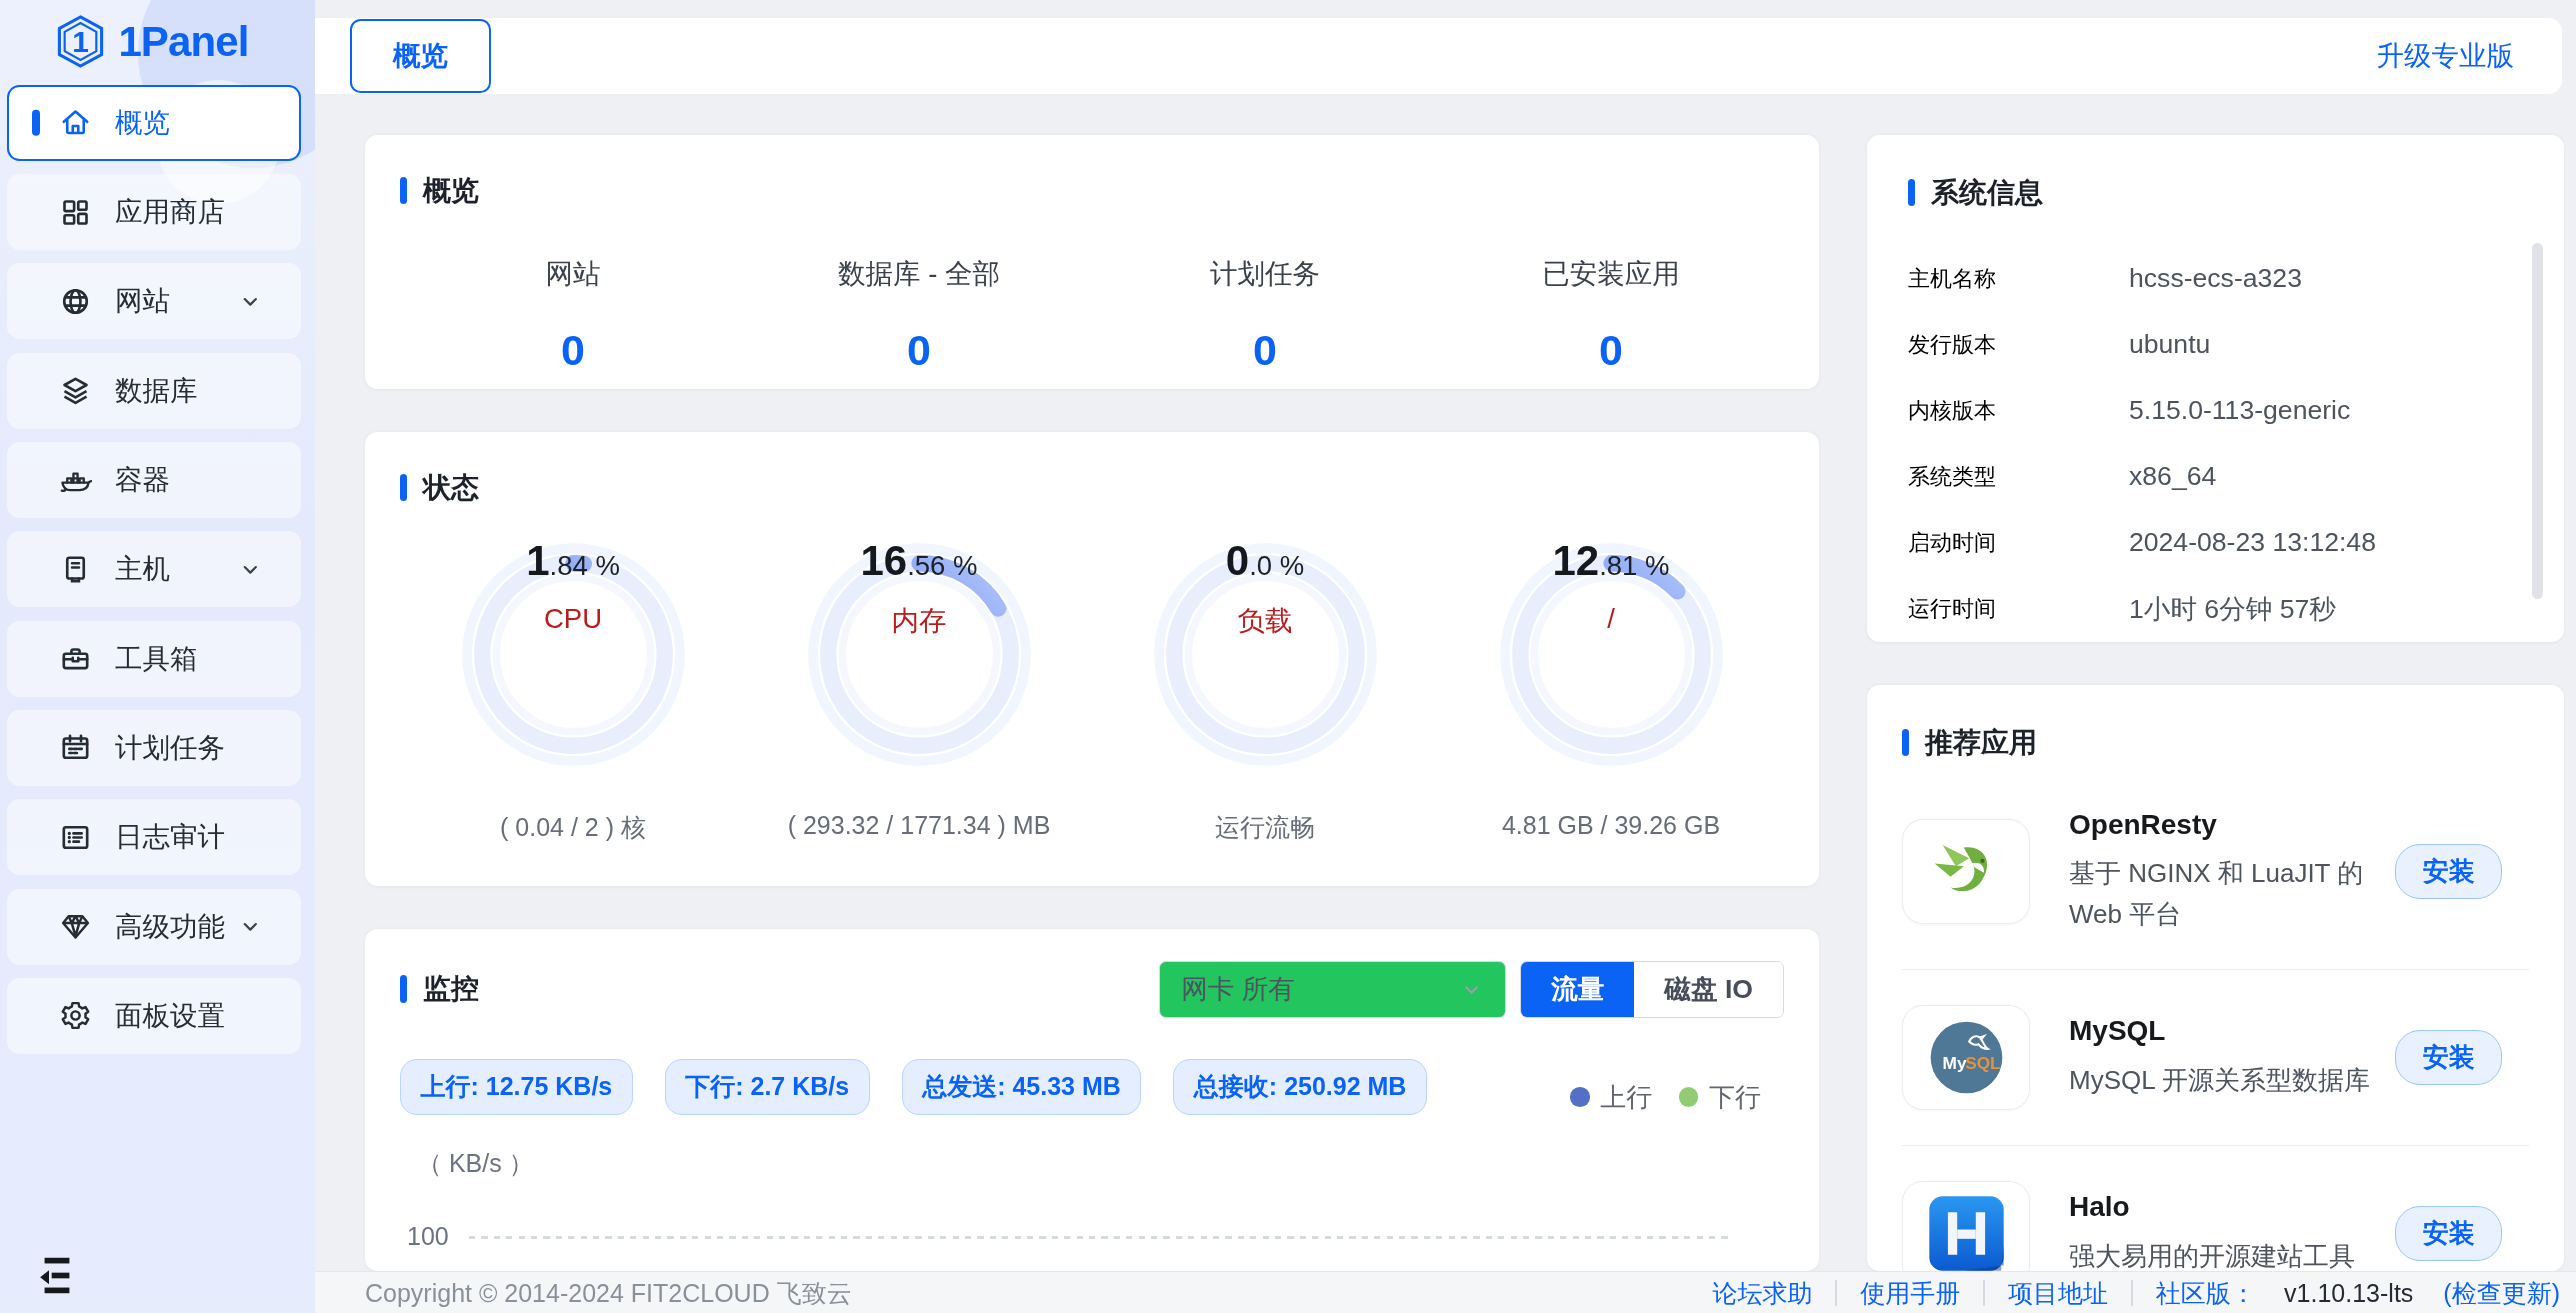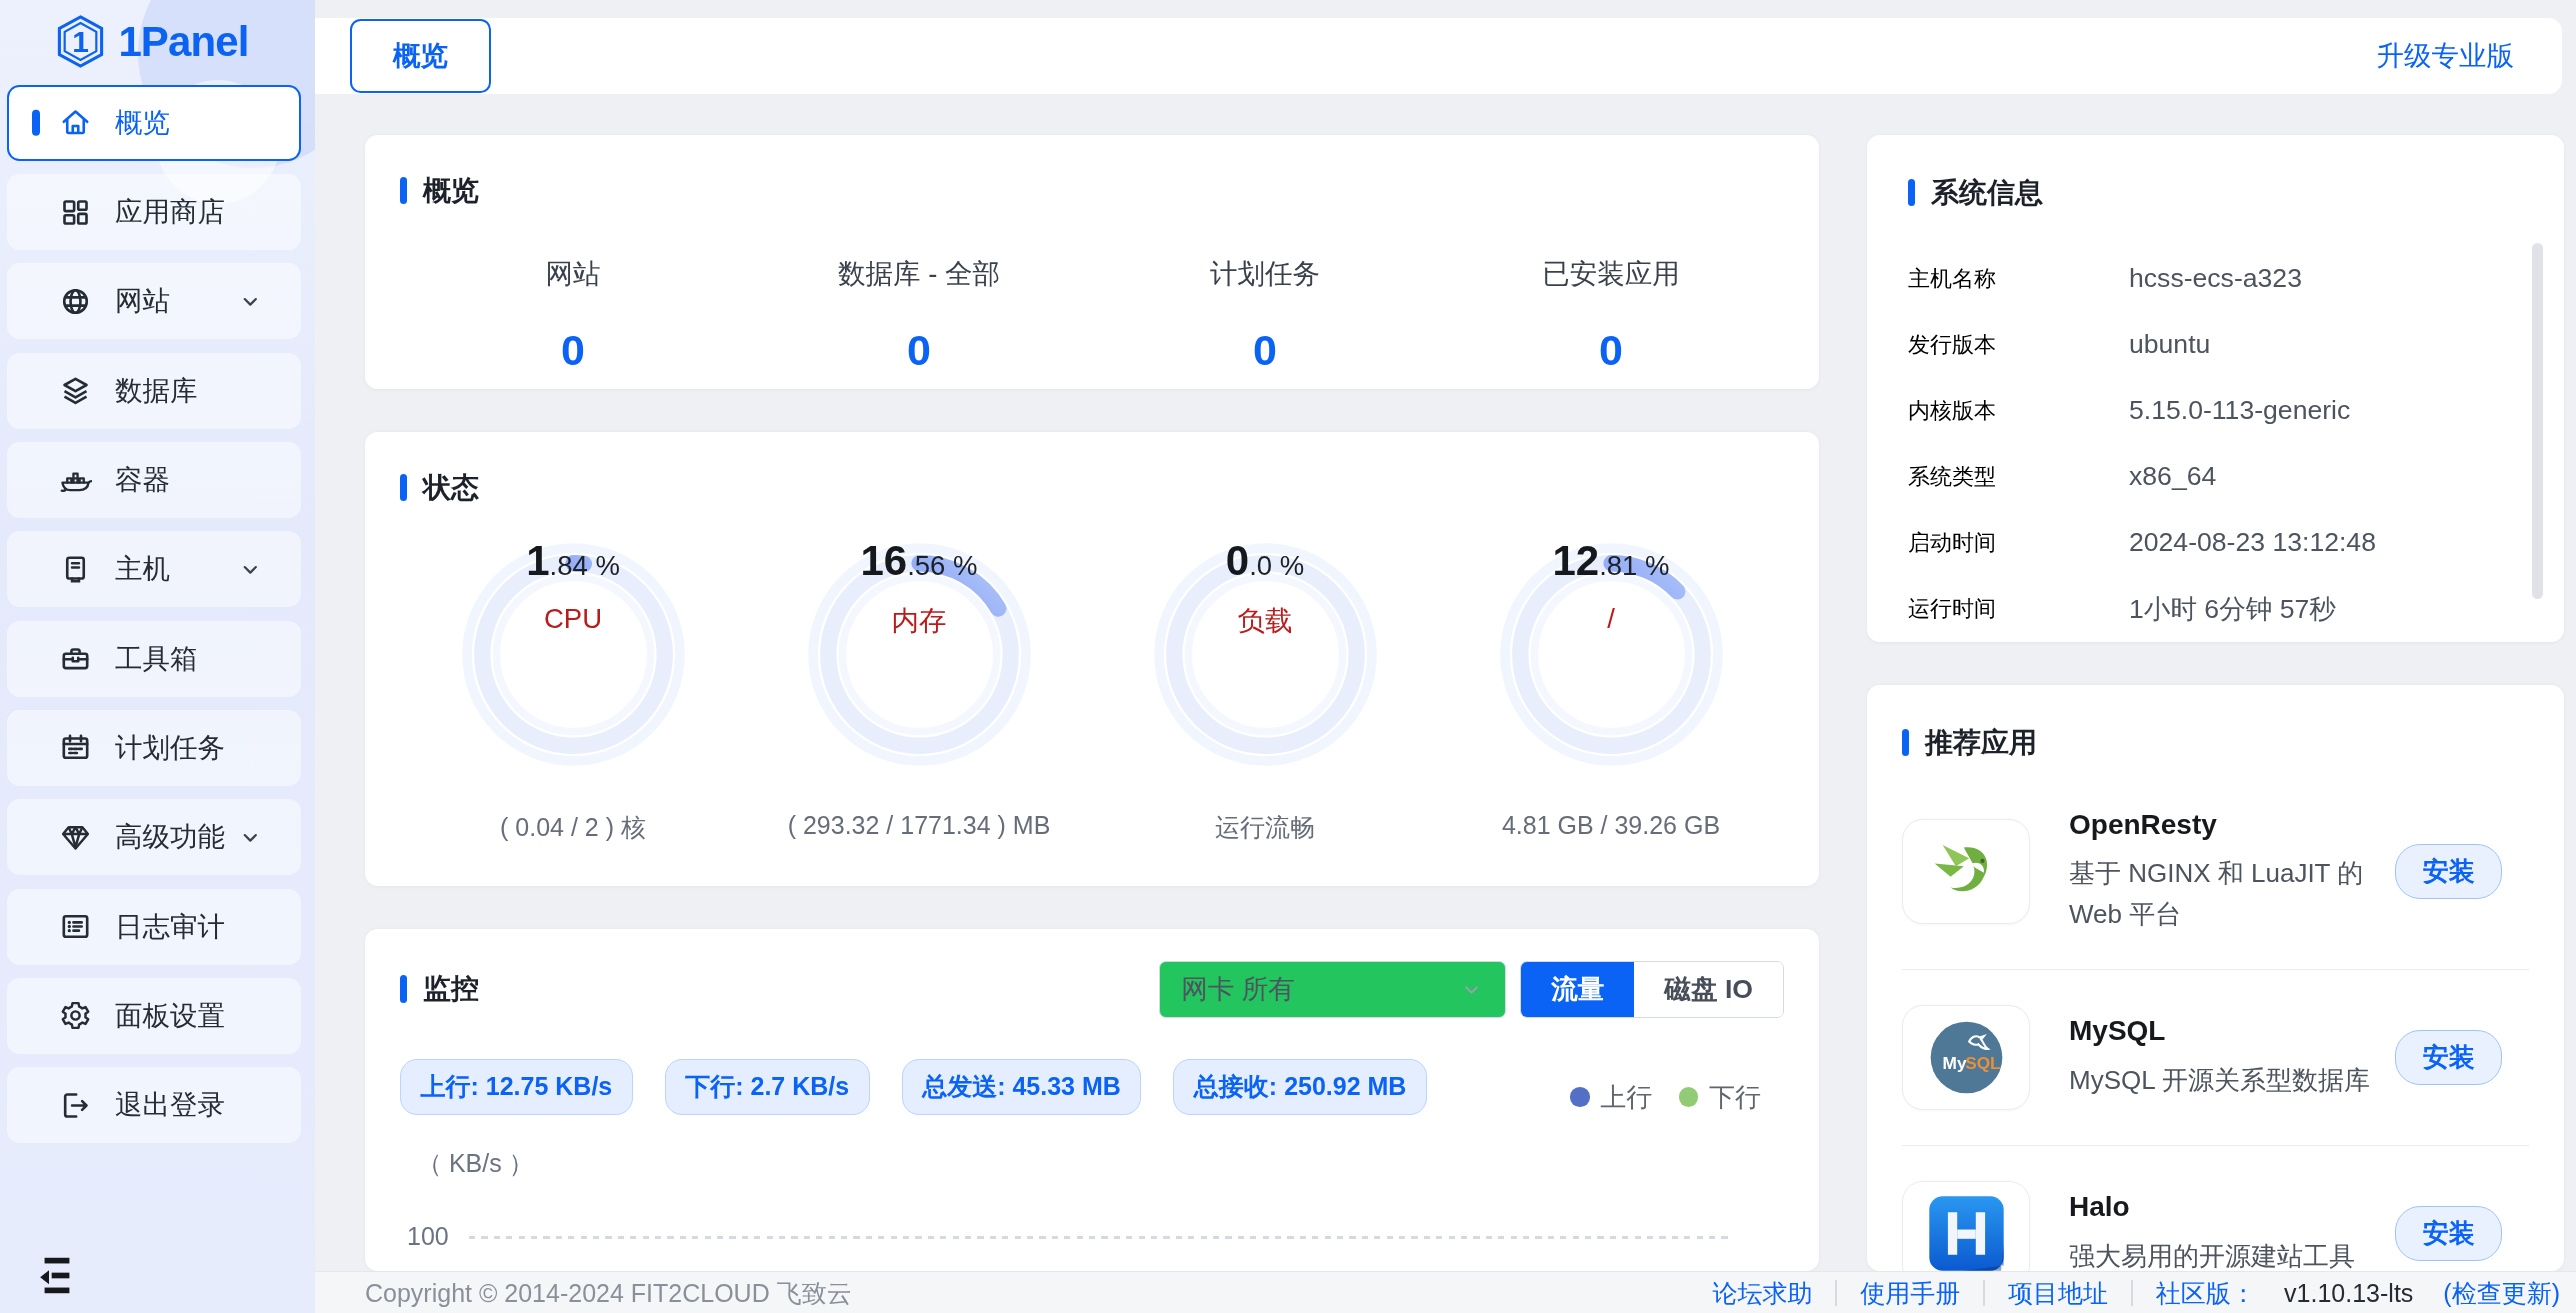--- a/index.html
+++ b/index.html
@@ -236,54 +236,47 @@
       <div class="mi">
         <svg class="mi-ico" viewBox="0 0 24 24" fill="none" stroke="currentColor" stroke-width="1.9" stroke-linecap="round">
           <rect x="3.5" y="5.5" width="17" height="14" rx="1.5"></rect>
             <path d="M3.5 9.5h17M8 3.5v4M16 3.5v4"></path>
           <path d="M7.5 13h2M11 13h2M14.5 13h2M7.5 16h2M11 16h2"></path>
         </svg>
         <span class="mi-label">计划任务</span>
       </div>
 
       <div class="mi">
+        <svg class="mi-ico" viewBox="0 0 24 24" fill="none" stroke="currentColor" stroke-width="1.9" stroke-linecap="round">
+          <rect x="3.5" y="4.5" width="17" height="15" rx="1.5"></rect>
+          <path d="M7.5 9h.01M7.5 12h.01M7.5 15h.01" stroke-width="2.4"></path>
+          <path d="M10.5 9h6M10.5 12h6M10.5 15h4"></path>
+        </svg>
+        <span class="mi-label">日志审计</span>
+      </div>
+
+      <div class="mi">
         <svg class="mi-ico" viewBox="0 0 24 24" fill="none" stroke="currentColor" stroke-width="1.8" stroke-linejoin="round">
           <path d="M7 4.5h10l4 5L12 20 3 9.5z"></path>
             <path d="M3 9.5h18M9.3 9.5 12 19l2.7-9.5M7 4.5l2.3 5L12 4.5l2.7 5 2.3-5"></path>
         </svg>
         <span class="mi-label">高级功能</span>
         <svg class="mi-chevron" viewBox="0 0 24 24" fill="none" stroke="currentColor" stroke-width="2" stroke-linecap="round" stroke-linejoin="round">
             <path d="m7 10 5 5 5-5"></path>
           </svg>
       </div>
 
       <div class="mi">
-        <svg class="mi-ico" viewBox="0 0 24 24" fill="none" stroke="currentColor" stroke-width="1.9" stroke-linecap="round">
-          <rect x="3.5" y="4.5" width="17" height="15" rx="1.5"></rect>
-          <path d="M7.5 9h.01M7.5 12h.01M7.5 15h.01" stroke-width="2.4"></path>
-          <path d="M10.5 9h6M10.5 12h6M10.5 15h4"></path>
-        </svg>
-        <span class="mi-label">日志审计</span>
-      </div>
-
-      <div class="mi">
         <svg class="mi-ico" viewBox="0 0 24 24" fill="none" stroke="currentColor" stroke-width="1.8" stroke-linejoin="round">
           <circle cx="12" cy="12" r="3"></circle>
           <path d="M19.2 13.3a7.4 7.4 0 0 0 0-2.6l2-1.5-1.9-3.3-2.3 1a7.4 7.4 0 0 0-2.3-1.3L14.2 3h-4.4l-.5 2.6a7.4 7.4 0 0 0-2.3 1.3l-2.3-1L2.8 9.2l2 1.5a7.4 7.4 0 0 0 0 2.6l-2 1.5 1.9 3.3 2.3-1a7.4 7.4 0 0 0 2.3 1.3l.5 2.6h4.4l.5-2.6a7.4 7.4 0 0 0 2.3-1.3l2.3 1 1.9-3.3z"></path>
         </svg>
         <span class="mi-label">面板设置</span>
       </div>
 
-      <div class="mi">
-        <svg class="mi-ico" viewBox="0 0 24 24" fill="none" stroke="currentColor" stroke-width="1.9" stroke-linecap="round" stroke-linejoin="round">
-          <path d="M12.5 4H6a1.5 1.5 0 0 0-1.5 1.5v13A1.5 1.5 0 0 0 6 20h6.5"></path>
-          <path d="M9.5 12H20m-3.2-3.2L20 12l-3.2 3.2"></path>
-        </svg>
-        <span class="mi-label">退出登录</span>
-      </div>
 
     </nav>
 
     <div class="collapse-btn">
       <svg width="50" height="39" viewBox="0 0 28 22">
         <rect x="7" y="1" width="14" height="3.2" fill="currentColor"></rect>
         <rect x="11" y="9.4" width="10" height="3.2" fill="currentColor"></rect>
         <polygon points="9.5,8 9.5,16 4.5,12" fill="currentColor"></polygon>
         <rect x="7" y="17.8" width="14" height="3.2" fill="currentColor"></rect>
       </svg>

